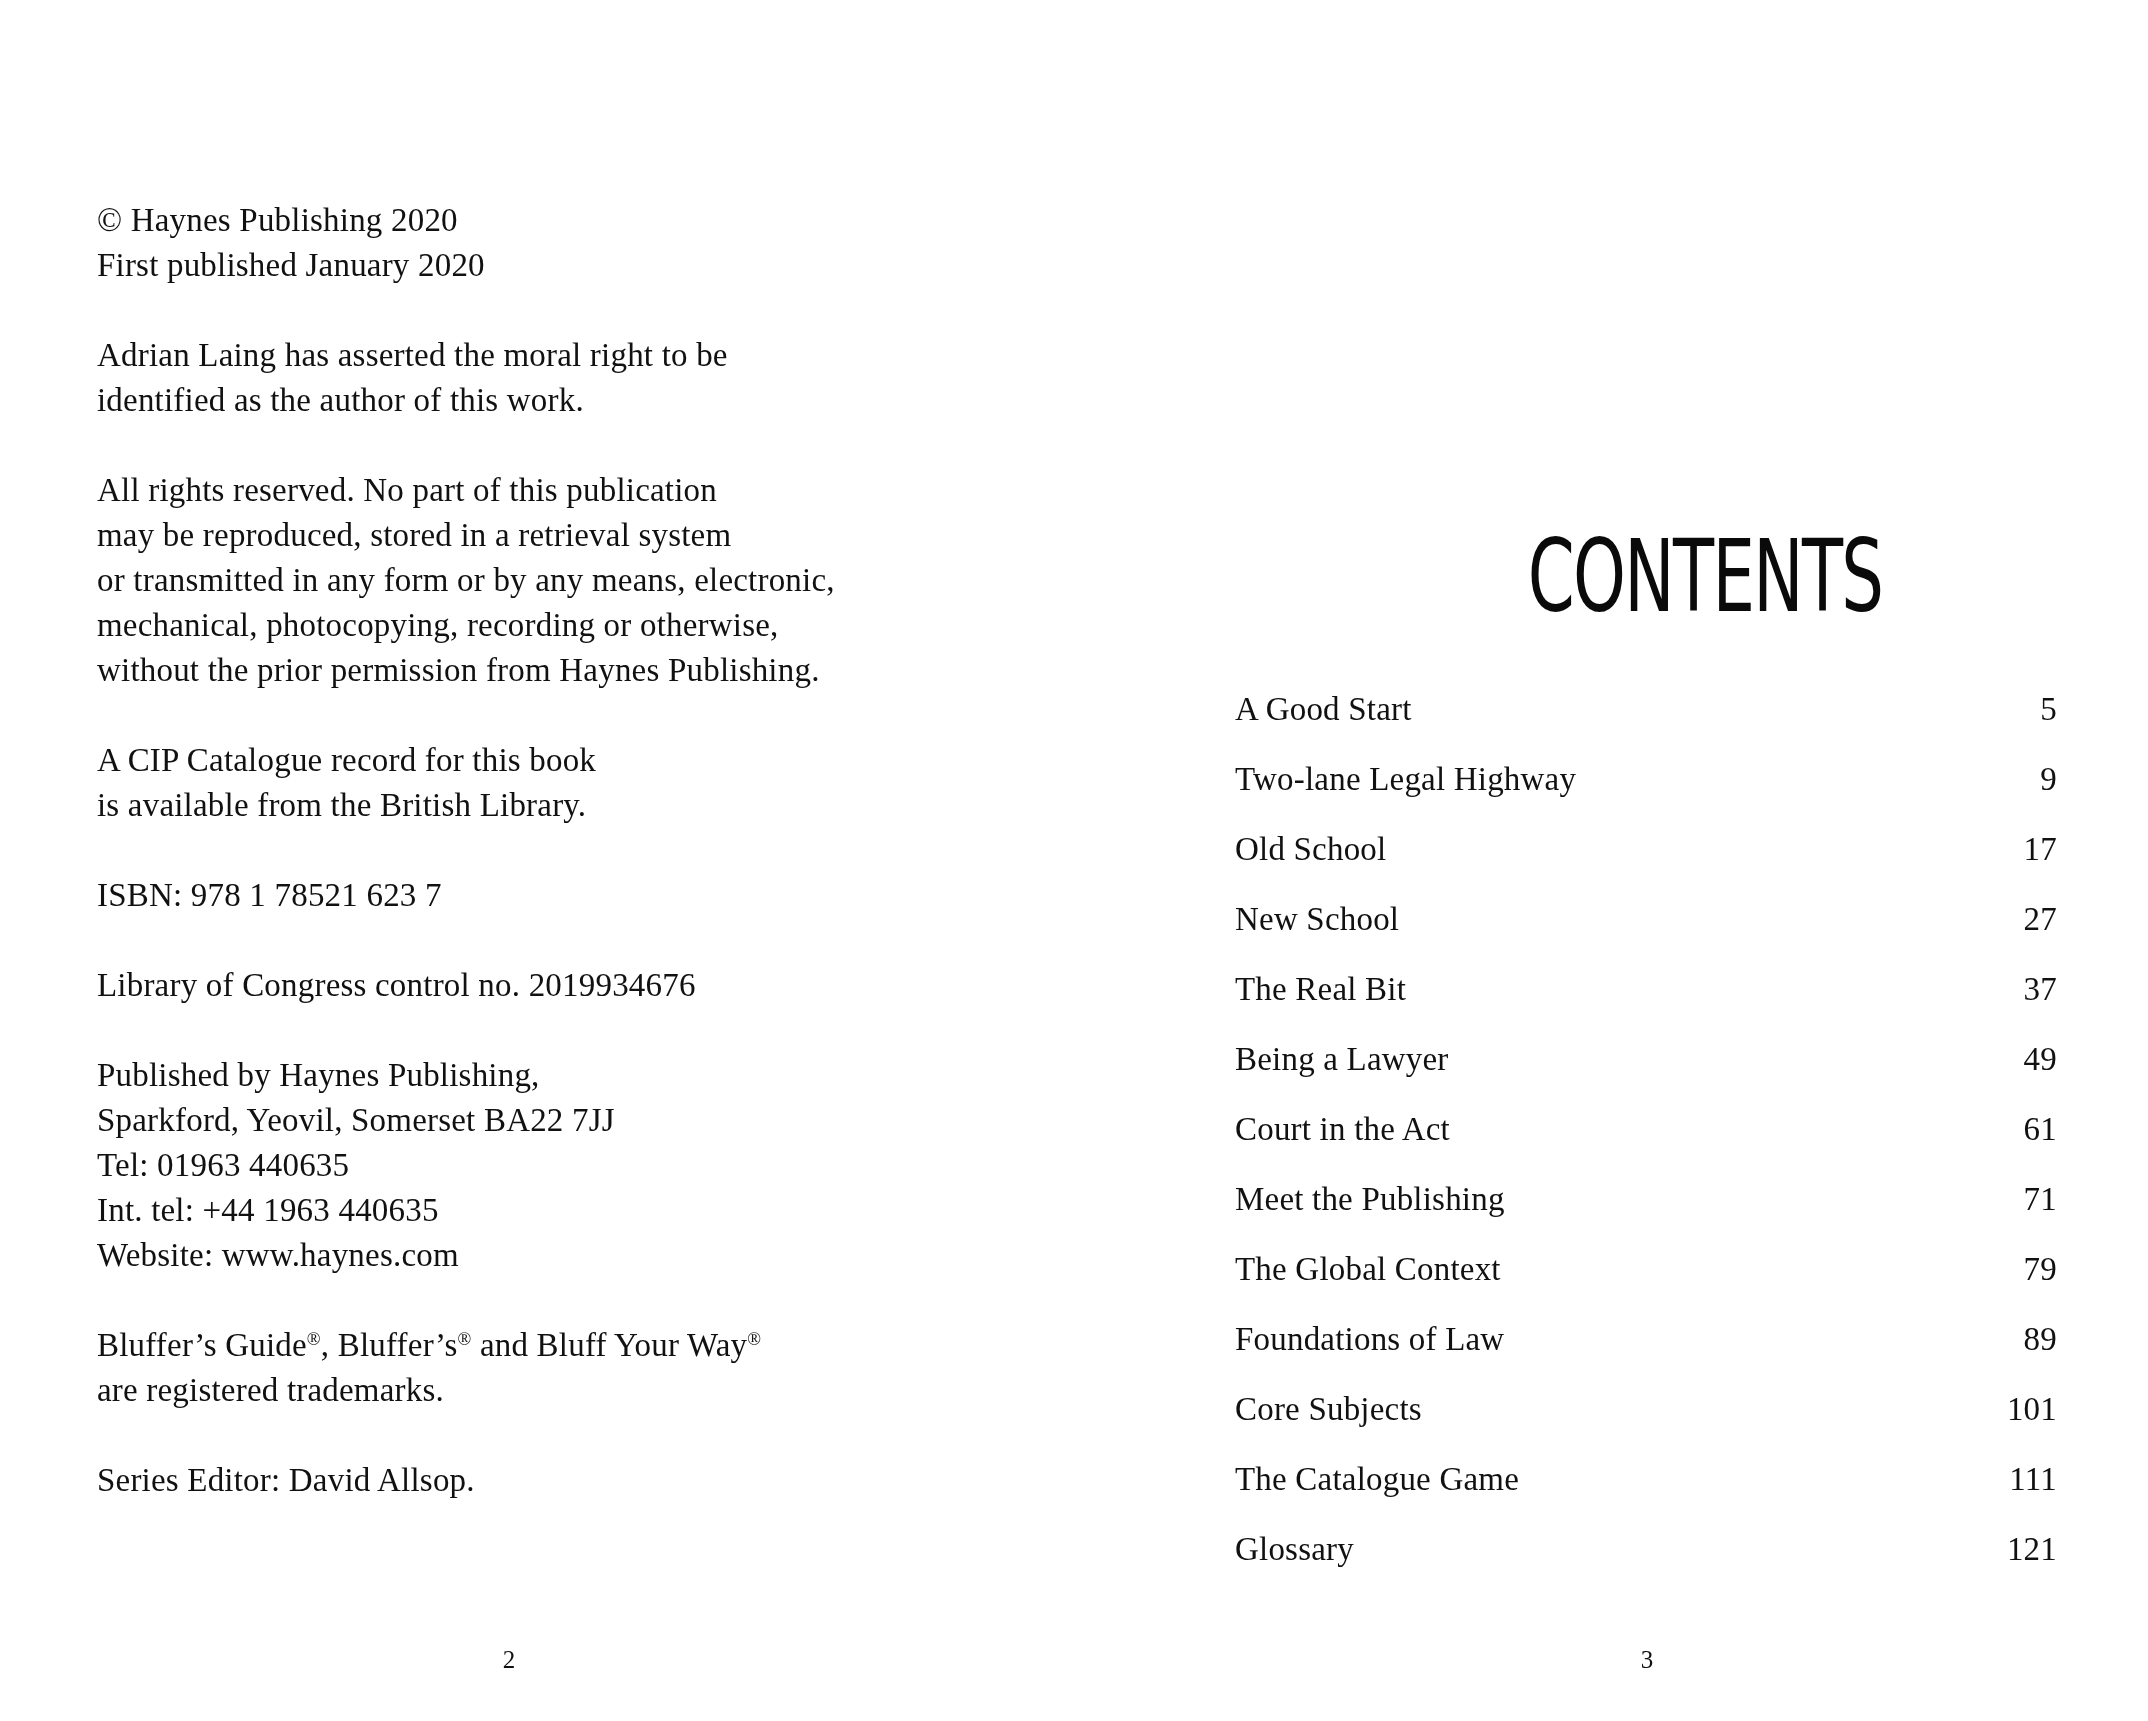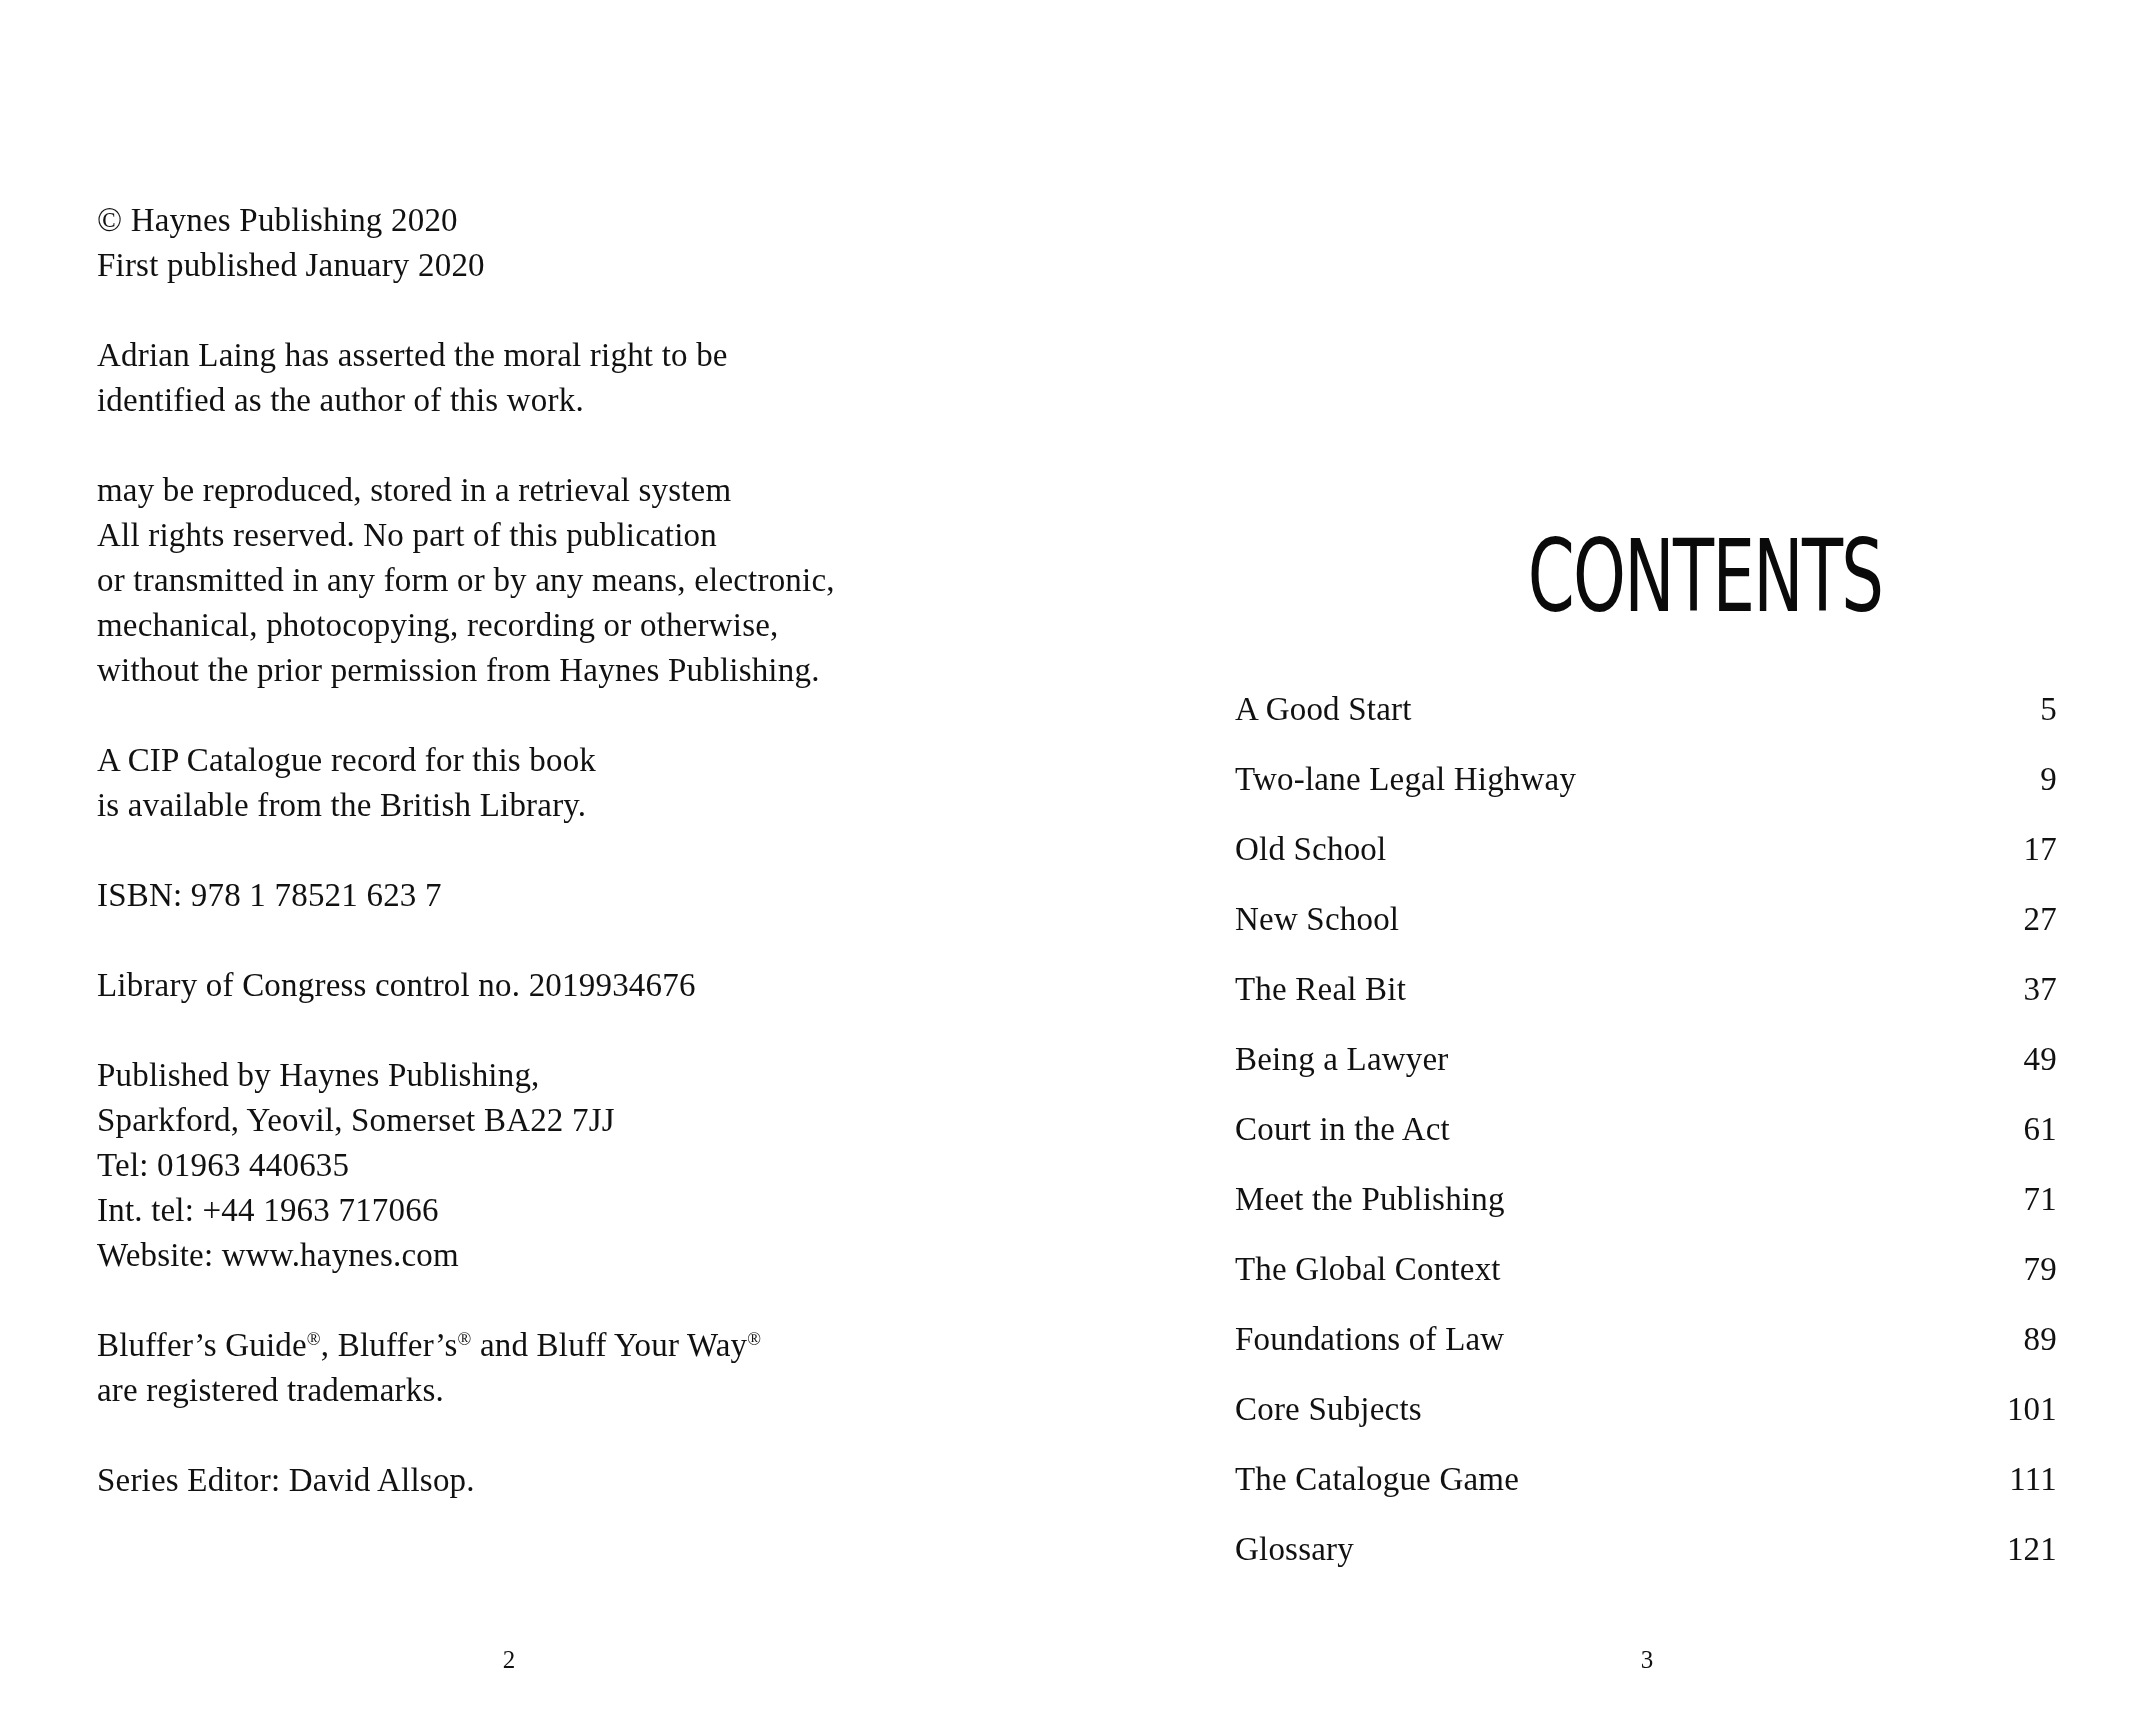--- a/index.html
+++ b/index.html
@@ -29,41 +29,41 @@
   <div class="imprint">
     <p class="para">
       <span class="line">© Haynes Publishing 2020</span>
       <span class="line">First published January 2020</span>
     </p>
     <p class="para">
       <span class="line">Adrian Laing has asserted the moral right to be</span>
       <span class="line">identified as the author of this work.</span>
     </p>
     <p class="para">
+      <span class="line">All rights reserved. No part of this publication</span>
       <span class="line">may be reproduced, stored in a retrieval system</span>
-      <span class="line">All rights reserved. No part of this publication</span>
       <span class="line">or transmitted in any form or by any means, electronic,</span>
       <span class="line">mechanical, photocopying, recording or otherwise,</span>
       <span class="line">without the prior permission from Haynes Publishing.</span>
     </p>
     <p class="para">
       <span class="line">A CIP Catalogue record for this book</span>
       <span class="line">is available from the British Library.</span>
     </p>
     <p class="para">
       <span class="line">ISBN: 978 1 78521 623 7</span>
     </p>
     <p class="para">
       <span class="line">Library of Congress control no. 2019934676</span>
     </p>
     <p class="para">
       <span class="line">Published by Haynes Publishing,</span>
       <span class="line">Sparkford, Yeovil, Somerset BA22 7JJ</span>
       <span class="line">Tel: 01963 440635</span>
-      <span class="line">Int. tel: +44 1963 717066</span>
+      <span class="line">Int. tel: +44 1963 440635</span>
       <span class="line">Website: www.haynes.com</span>
     </p>
     <p class="para">
       <span class="line">Bluffer’s Guide<sup>®</sup>, Bluffer’s<sup>®</sup> and Bluff Your Way<sup>®</sup></span>
       <span class="line">are registered trademarks.</span>
     </p>
     <p class="para">
       <span class="line">Series Editor: David Allsop.</span>
     </p>
   </div>

